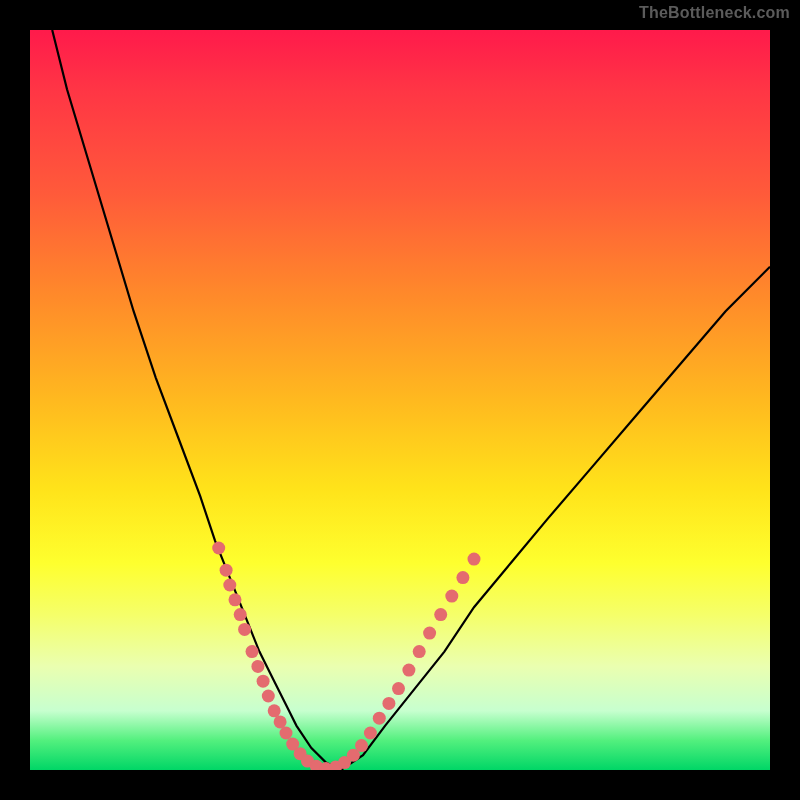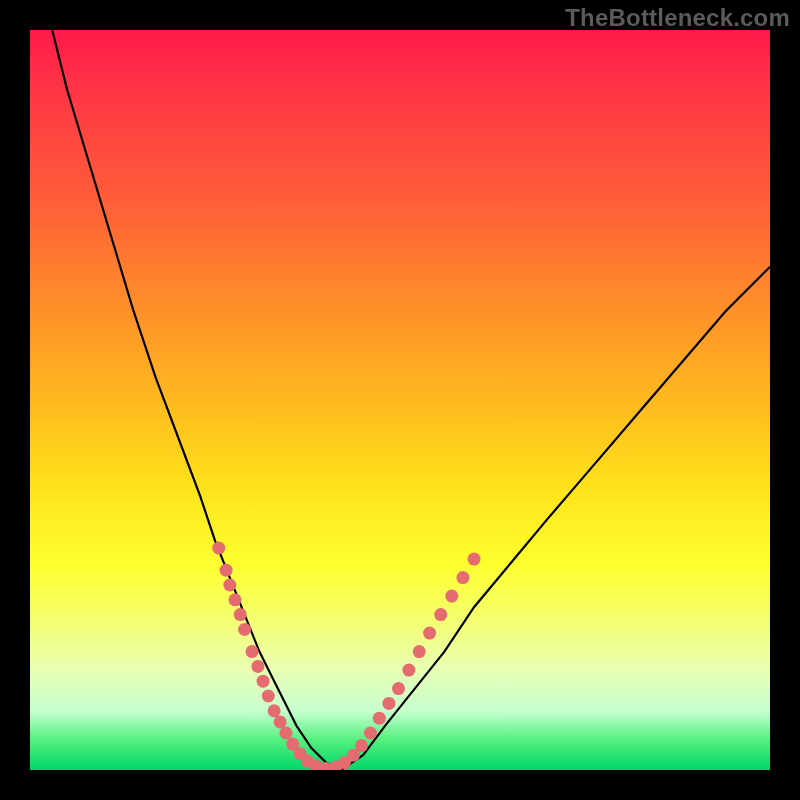--- a/index.html
+++ b/index.html
@@ -15,21 +15,21 @@
     position: relative;
     width: 800px;
     height: 800px;
     background: #000;
   }
   .watermark {
     position: absolute;
     top: 4px;
     right: 10px;
     color: #5b5b5b;
-    font-size: 24px;
+    font-size: 16px;
     font-weight: 600;
     letter-spacing: 0.2px;
     z-index: 10;
   }
   .plot {
     position: absolute;
     left: 30px;
     top: 30px;
     width: 740px;
     height: 740px;

